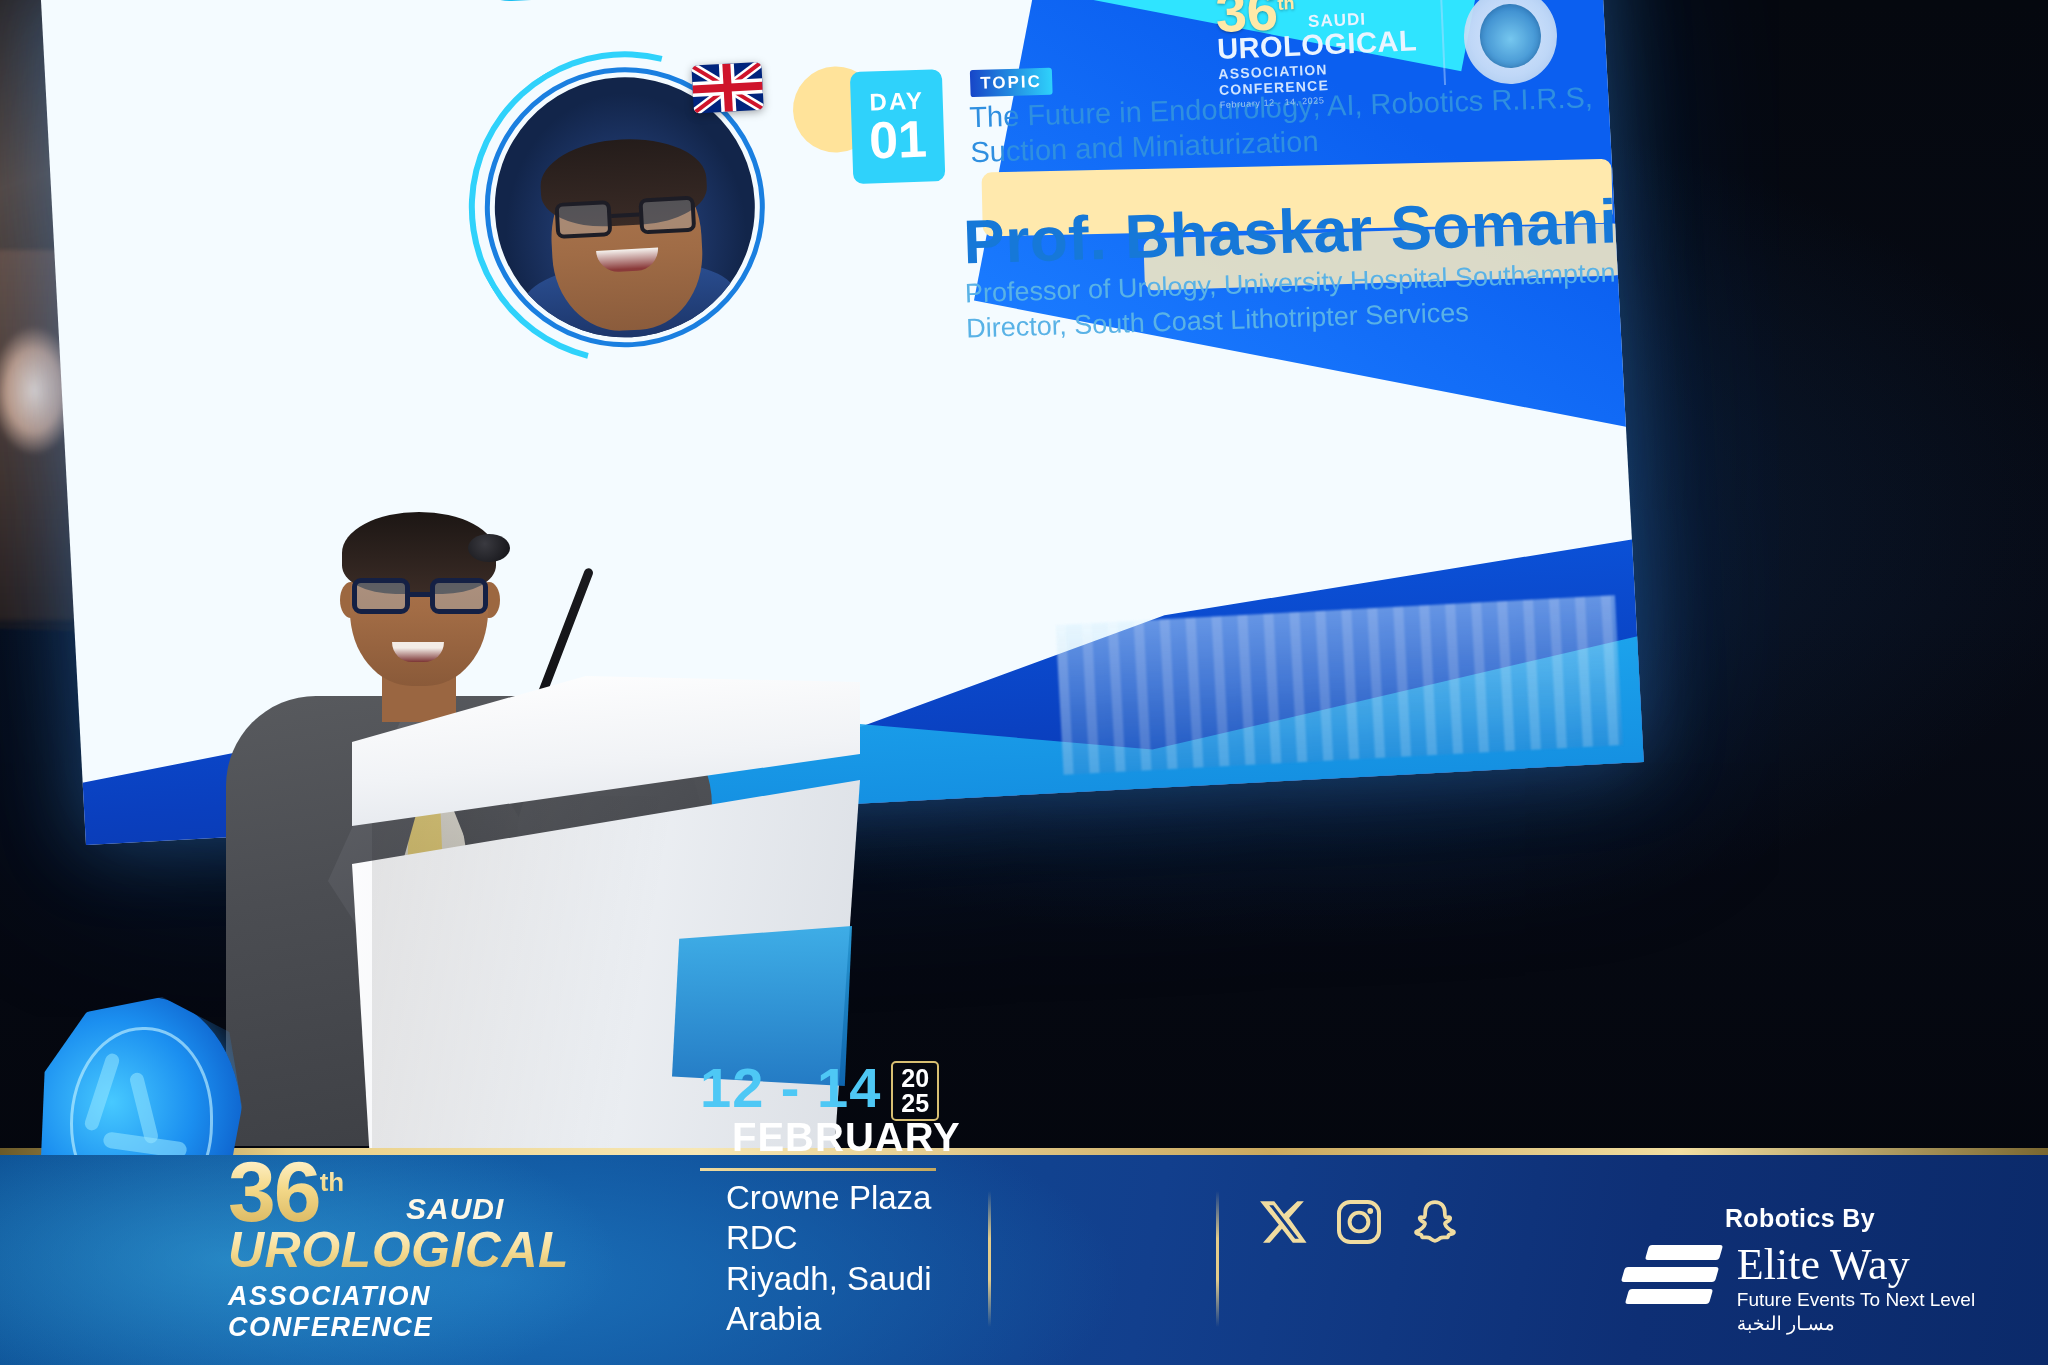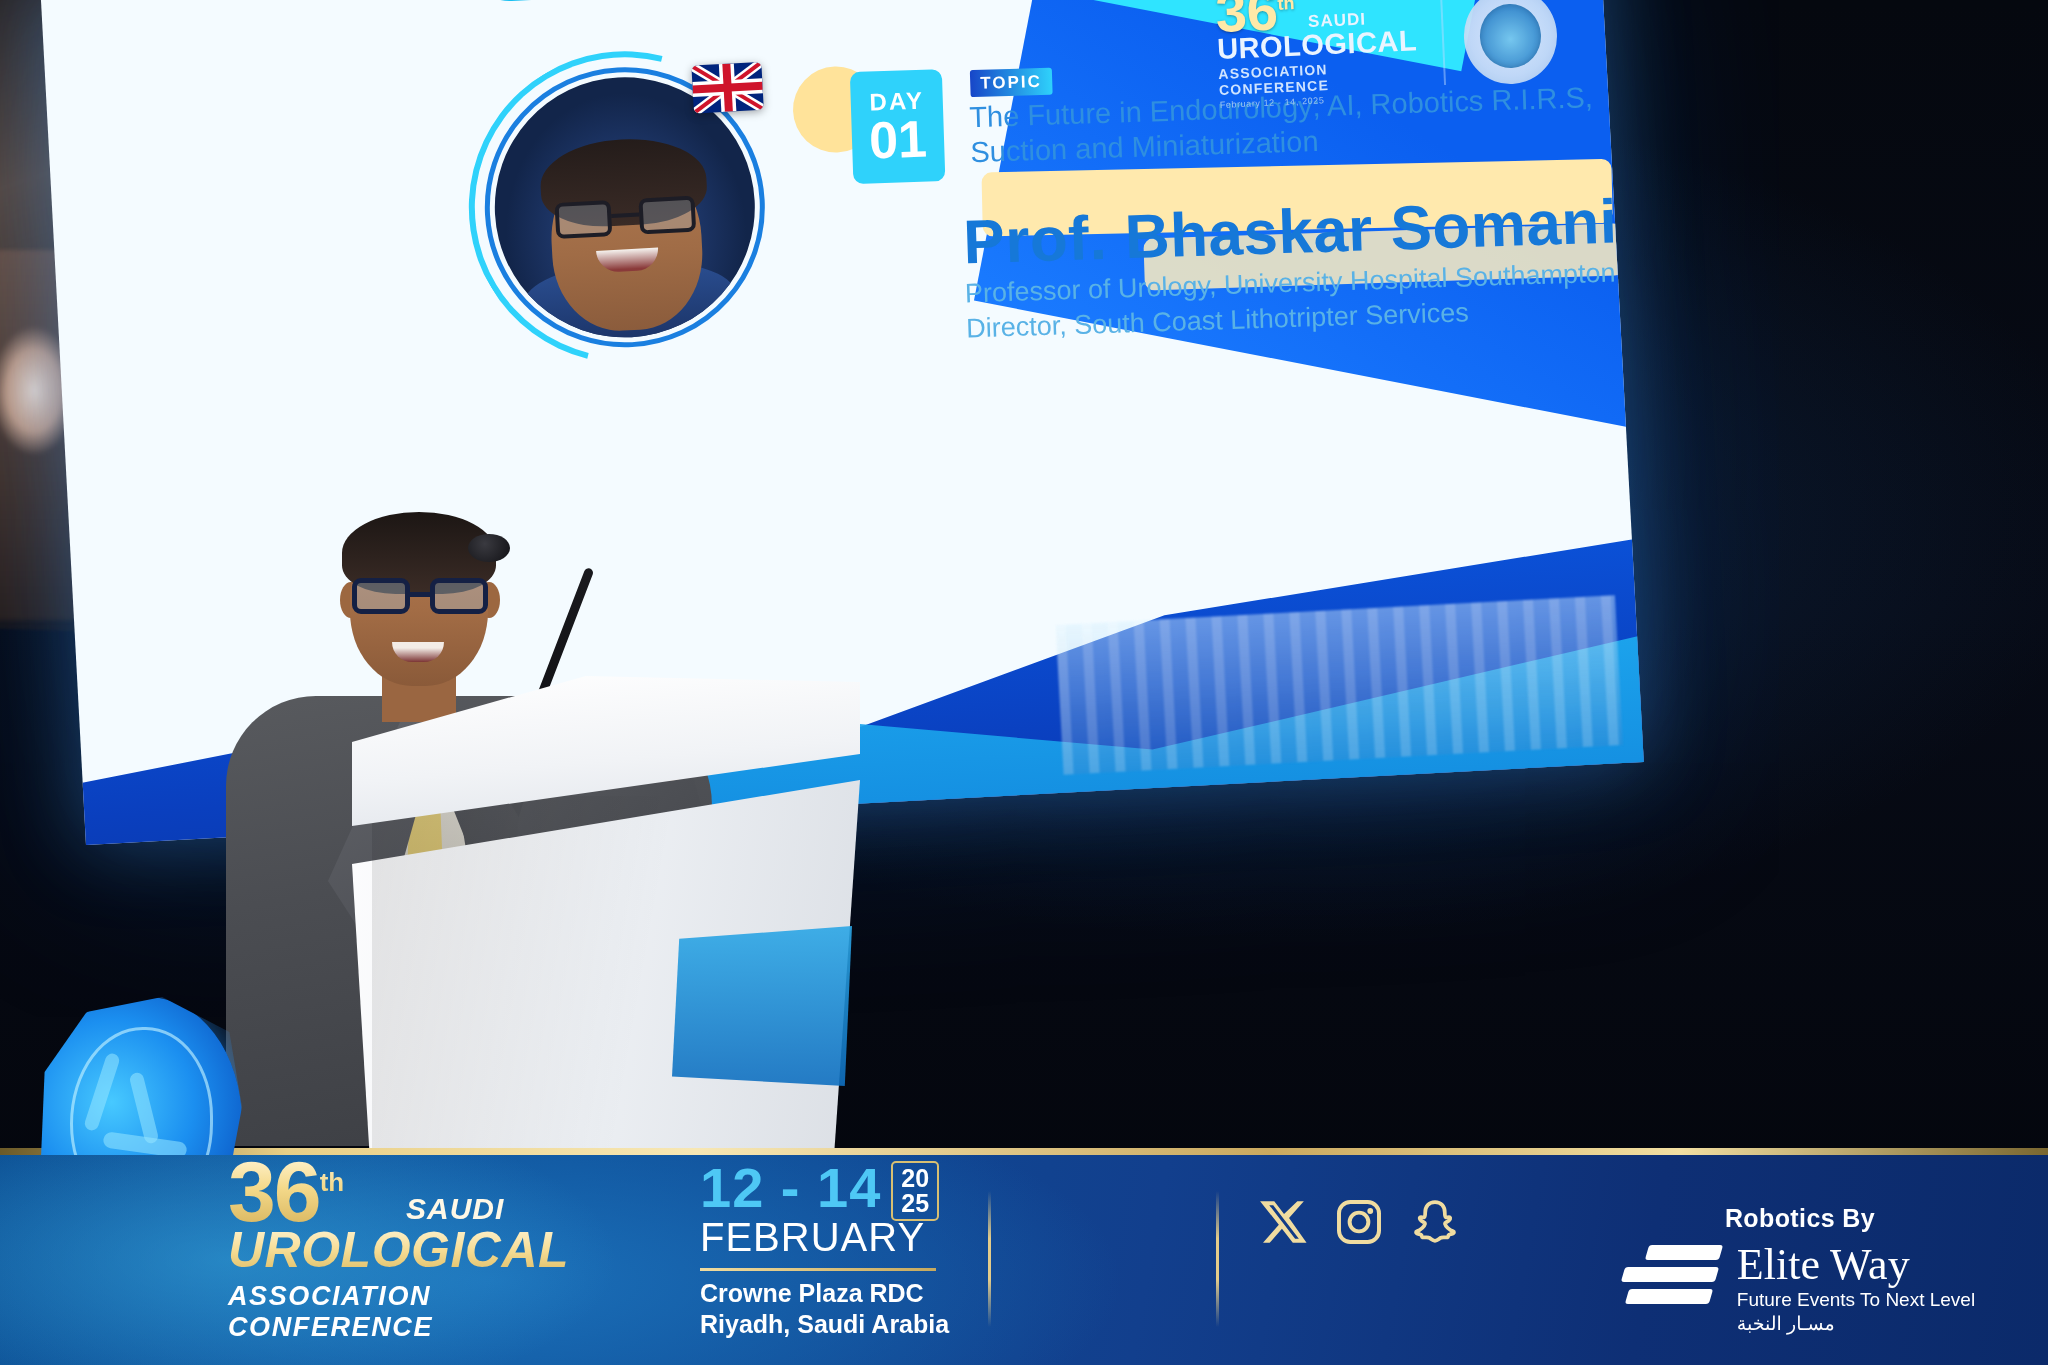--- a/index.html
+++ b/index.html
@@ -261,25 +261,25 @@
      -webkit-background-clip:text; background-clip:text; color:transparent; }
   .b-assoc { font-size:27px; font-weight:600; font-style:italic; color:#ffffff;
      letter-spacing:1.6px; margin-top:2px; }
 
   
   .b-date { position:absolute; left:700px; bottom:26px; width:270px; color:#fff; }
   .b-d-row { display:flex; align-items:flex-start; gap:10px; }
   .b-d-nums { font-size:56px; font-weight:800; color:#4ec8f5; line-height:.95; letter-spacing:1px; }
   .b-d-year { border:2px solid #d8bf72; border-radius:5px; padding:3px 8px; color:#fff;
      font-size:25px; font-weight:700; line-height:1.0; text-align:center; }
-  .b-d-month { font-size:40px; font-weight:400; color:#ffffff; letter-spacing:1px;
-     margin-top:-6px; }
+  .b-d-month { font-size:40px; font-weight:700; color:#ffffff; letter-spacing:1px;
+     margin-top:-6px;margin-left:32px; }
   .b-d-rule { width:236px; height:3px; margin:8px 0 7px;
      background:linear-gradient(90deg,#f0dca0,#c6a95e); }
-  .b-d-venue { font-size:25px; font-weight:700; color:#fff; line-height:1.22; }
+  .b-d-venue { font-size:33px; font-weight:400; color:#fff; line-height:1.22;margin-left:26px; }
 
   .b-div1 { position:absolute; left:988px; bottom:38px; width:3px; height:136px;
      background:linear-gradient(180deg,rgba(240,220,160,0),#e4cc8a 35%,#e4cc8a 65%,rgba(240,220,160,0)); }
   .b-div2 { position:absolute; left:1216px; bottom:38px; width:3px; height:136px;
      background:linear-gradient(180deg,rgba(240,220,160,0),#e4cc8a 35%,#e4cc8a 65%,rgba(240,220,160,0)); }
 
   
   .sua { position:absolute; left:1022px; bottom:36px; width:142px; height:142px;
      border-radius:50%; background:#f7fbff;
      box-shadow:0 0 0 3px #dbe7f4, 0 2px 10px rgba(0,0,0,.3);

